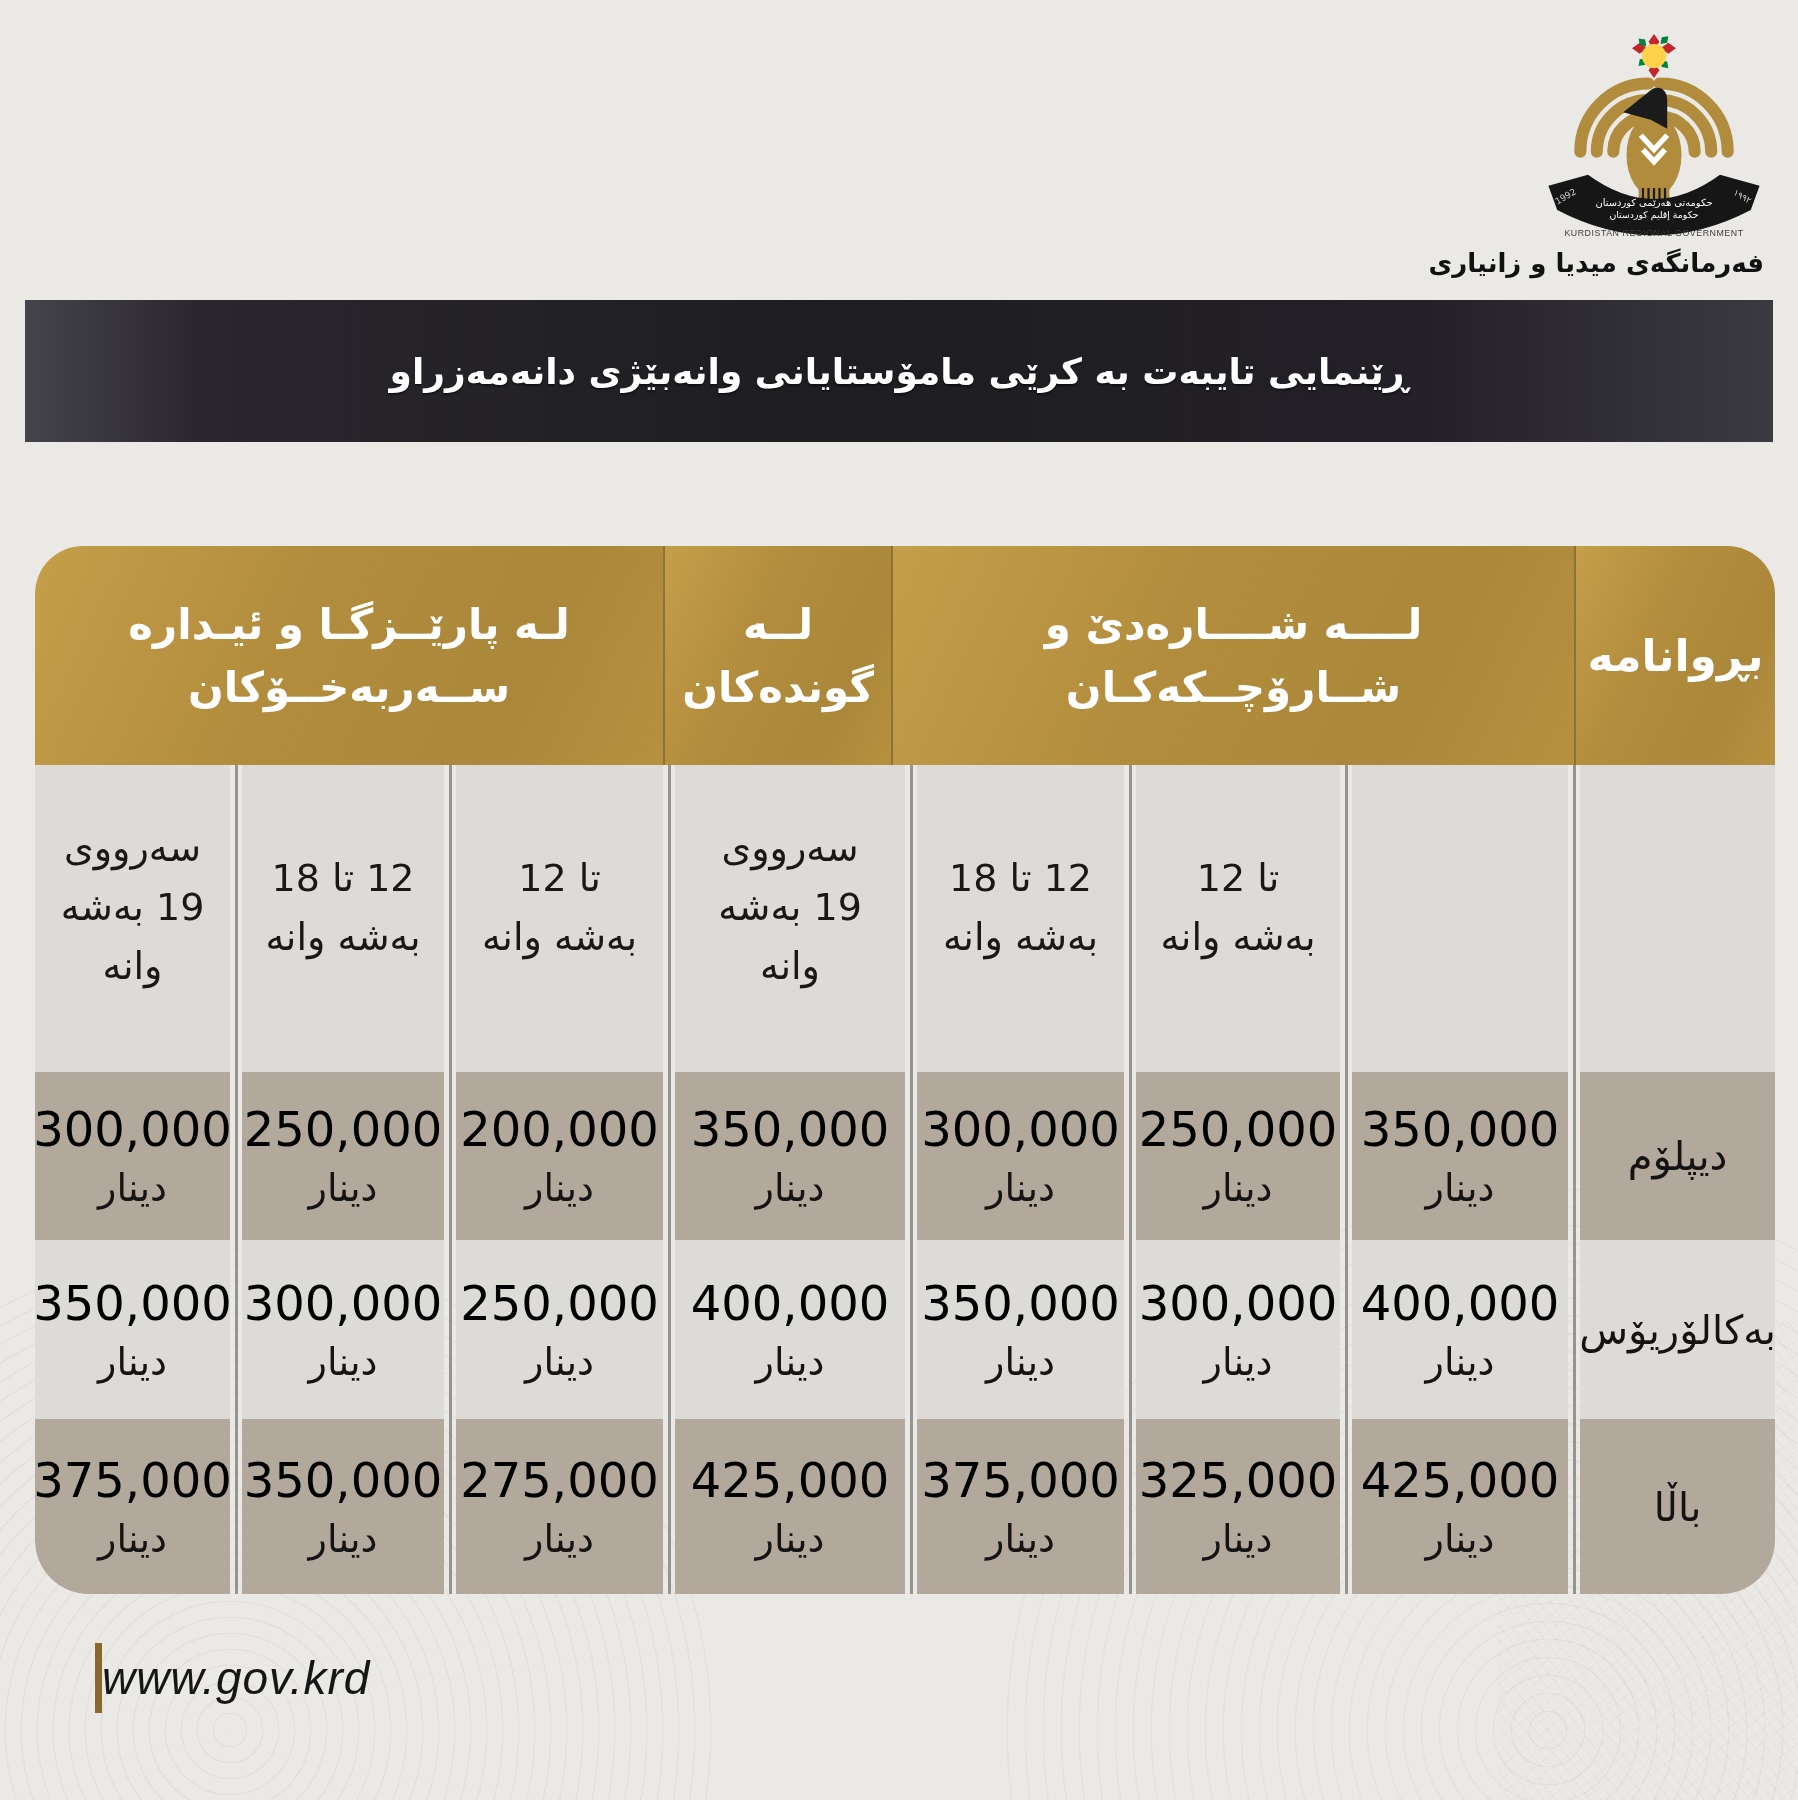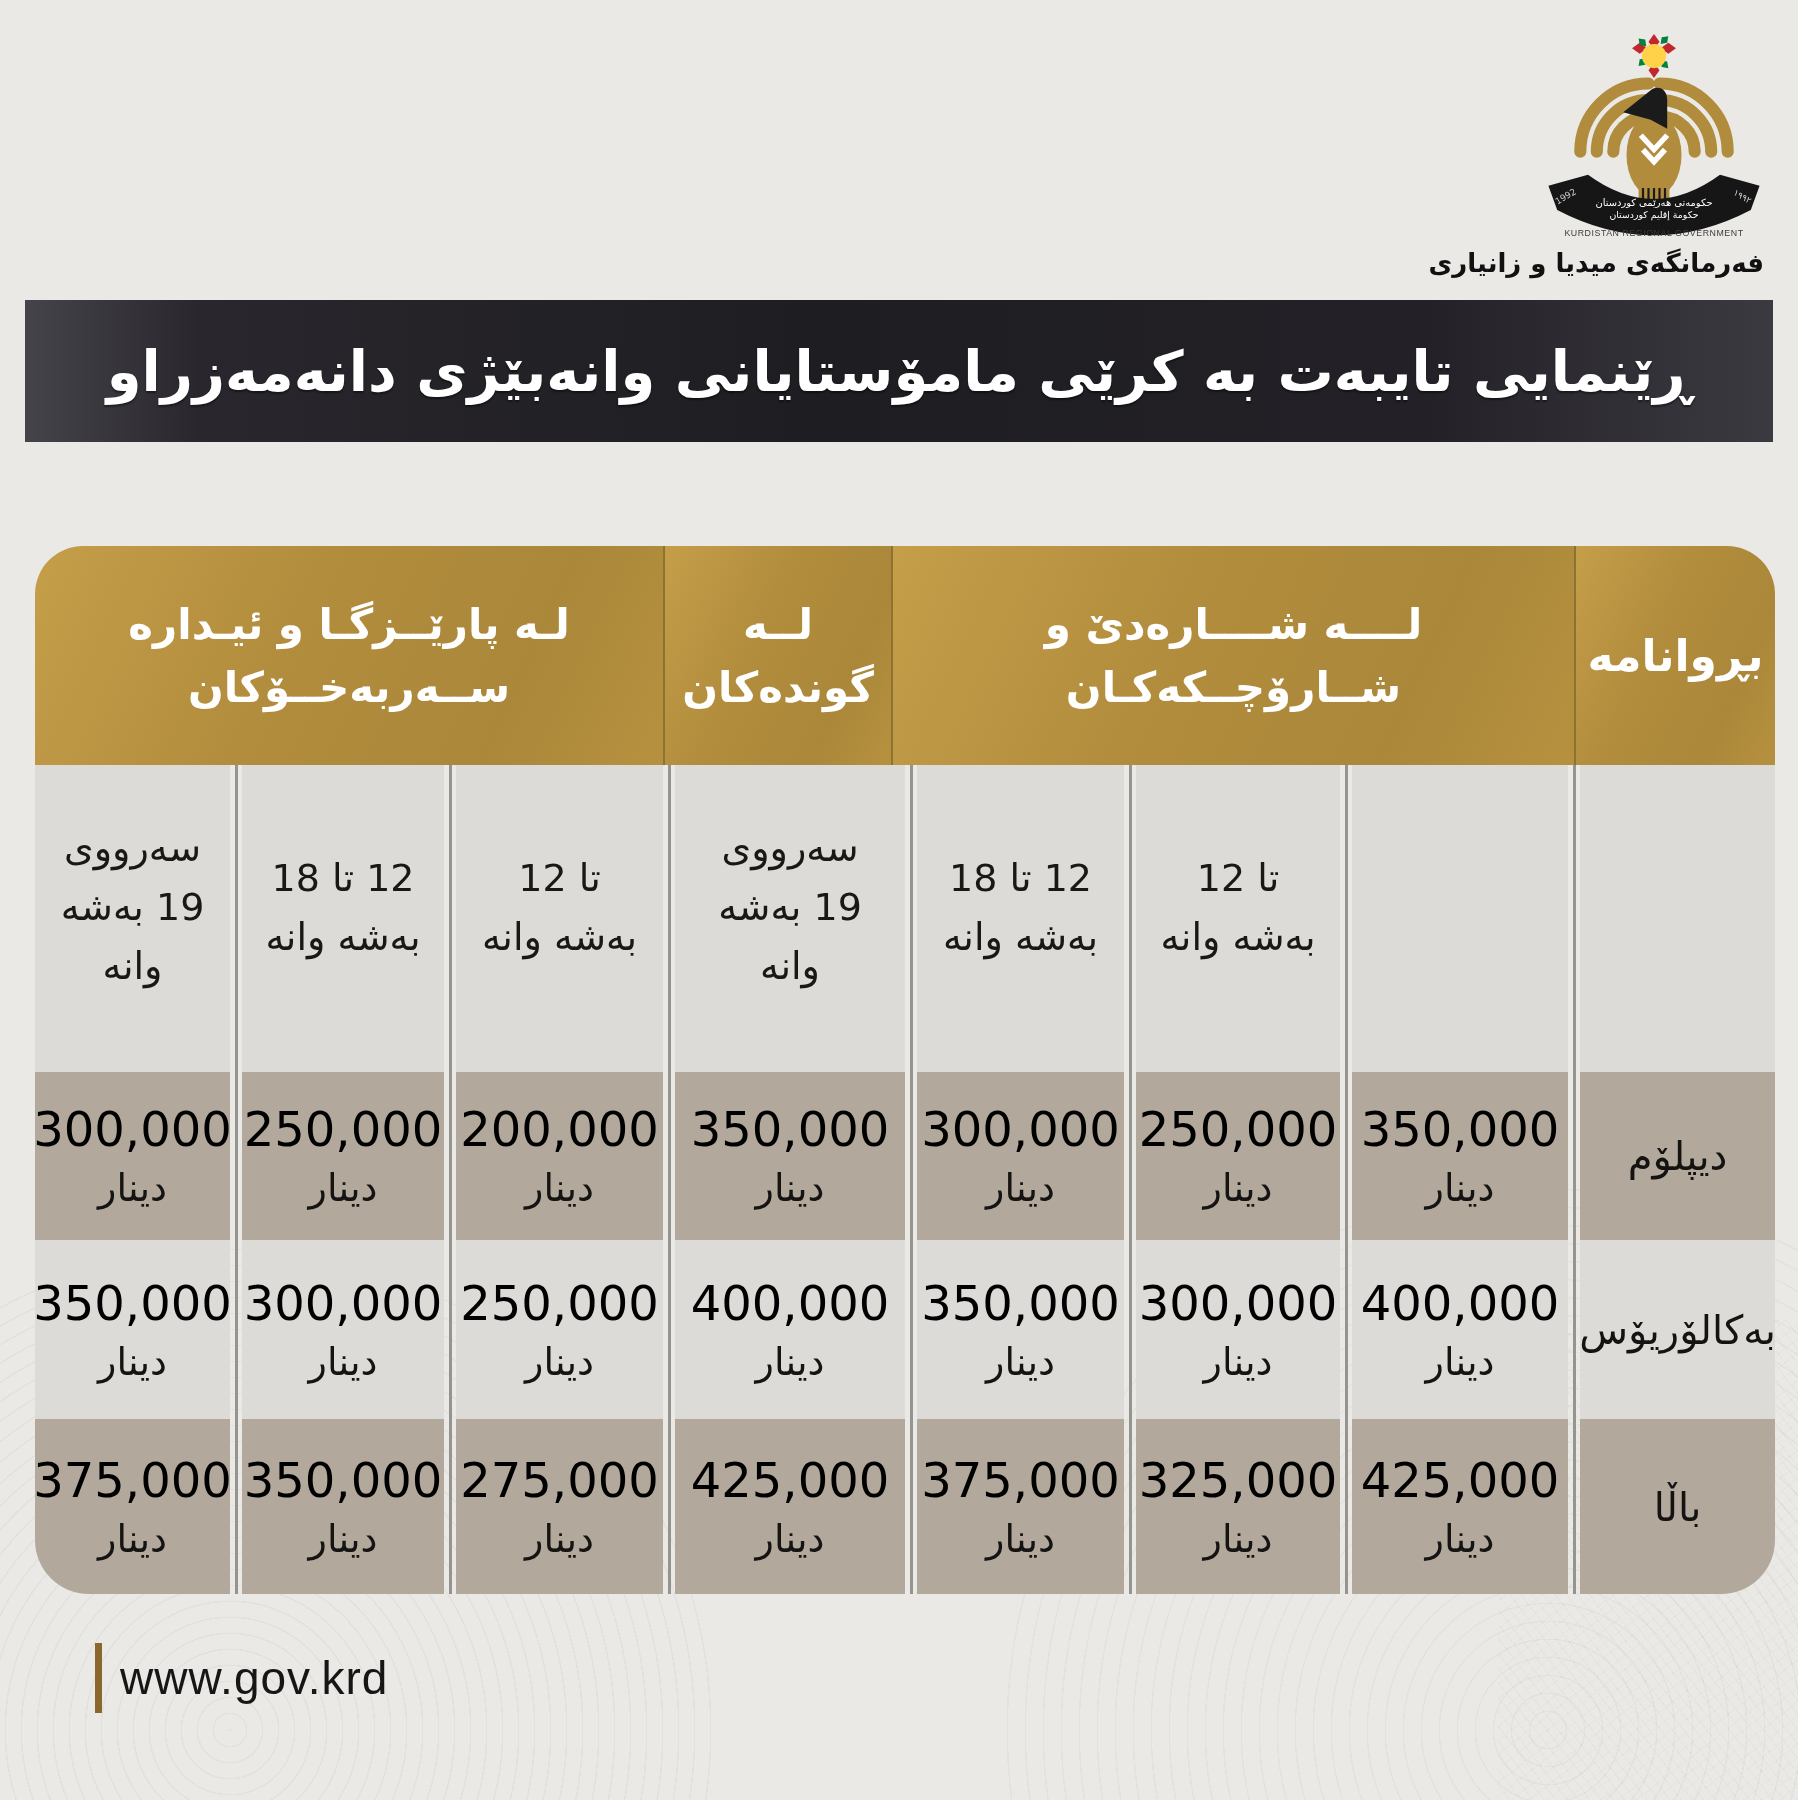--- a/index.html
+++ b/index.html
@@ -32,21 +32,21 @@
     white-space:nowrap;
   }
 
   
   .title-bar{
     position:absolute;left:25px;top:300px;width:1748px;height:142px;
     background:linear-gradient(90deg,#46444b 0%,#29272d 10%,#1e1d21 45%,#232127 80%,#3c3a41 100%);
     display:flex;align-items:center;justify-content:center;
   }
   .title-bar .title{
-    color:#ffffff;font-size:56px;font-weight:bold;letter-spacing:0;
+    color:#ffffff;font-size:36px;font-weight:bold;letter-spacing:0;
     text-shadow:0 2px 2px rgba(0,0,0,0.45);white-space:nowrap;
   }
 
   
   .fee-table{position:absolute;right:23px;top:522px;width:1740px;margin-top:24px;}
   .band{display:flex;direction:rtl;}
   .band-gold{height:219px;}
   .gcell{
     background:linear-gradient(115deg,#c59e49 0%,#b28d3d 40%,#ab873a 75%,#b5913f 100%);
     color:#fff;display:flex;flex-direction:column;align-items:center;justify-content:center;
@@ -85,22 +85,22 @@
   .unit{font-size:38px;color:#151412;margin-top:16px;line-height:1;}
   .row-label{font-size:40px;color:#141312;line-height:1.2;}
 
   
   .footer{
     position:absolute;left:95px;top:1642px;height:72px;
     display:flex;align-items:center;direction:ltr;
   }
   .footer .accent-bar{width:7px;height:70px;background:#8a672c;}
   .footer .site{
-    margin-left:18px;font-family:"Liberation Sans",sans-serif;
-    font-size:46px;color:#161616;letter-spacing:1px;
+    font-family:"Liberation Sans",sans-serif;
+    font-size:46px;color:#161616;letter-spacing:1px;font-style:italic;
   }
 </style>
 </head>
 <body>
 
 <div id="canvas">
 
   <div class="pat pat-bl"></div>
   <div class="pat pat-br"></div>
   <div class="pat pat-grid"></div>

